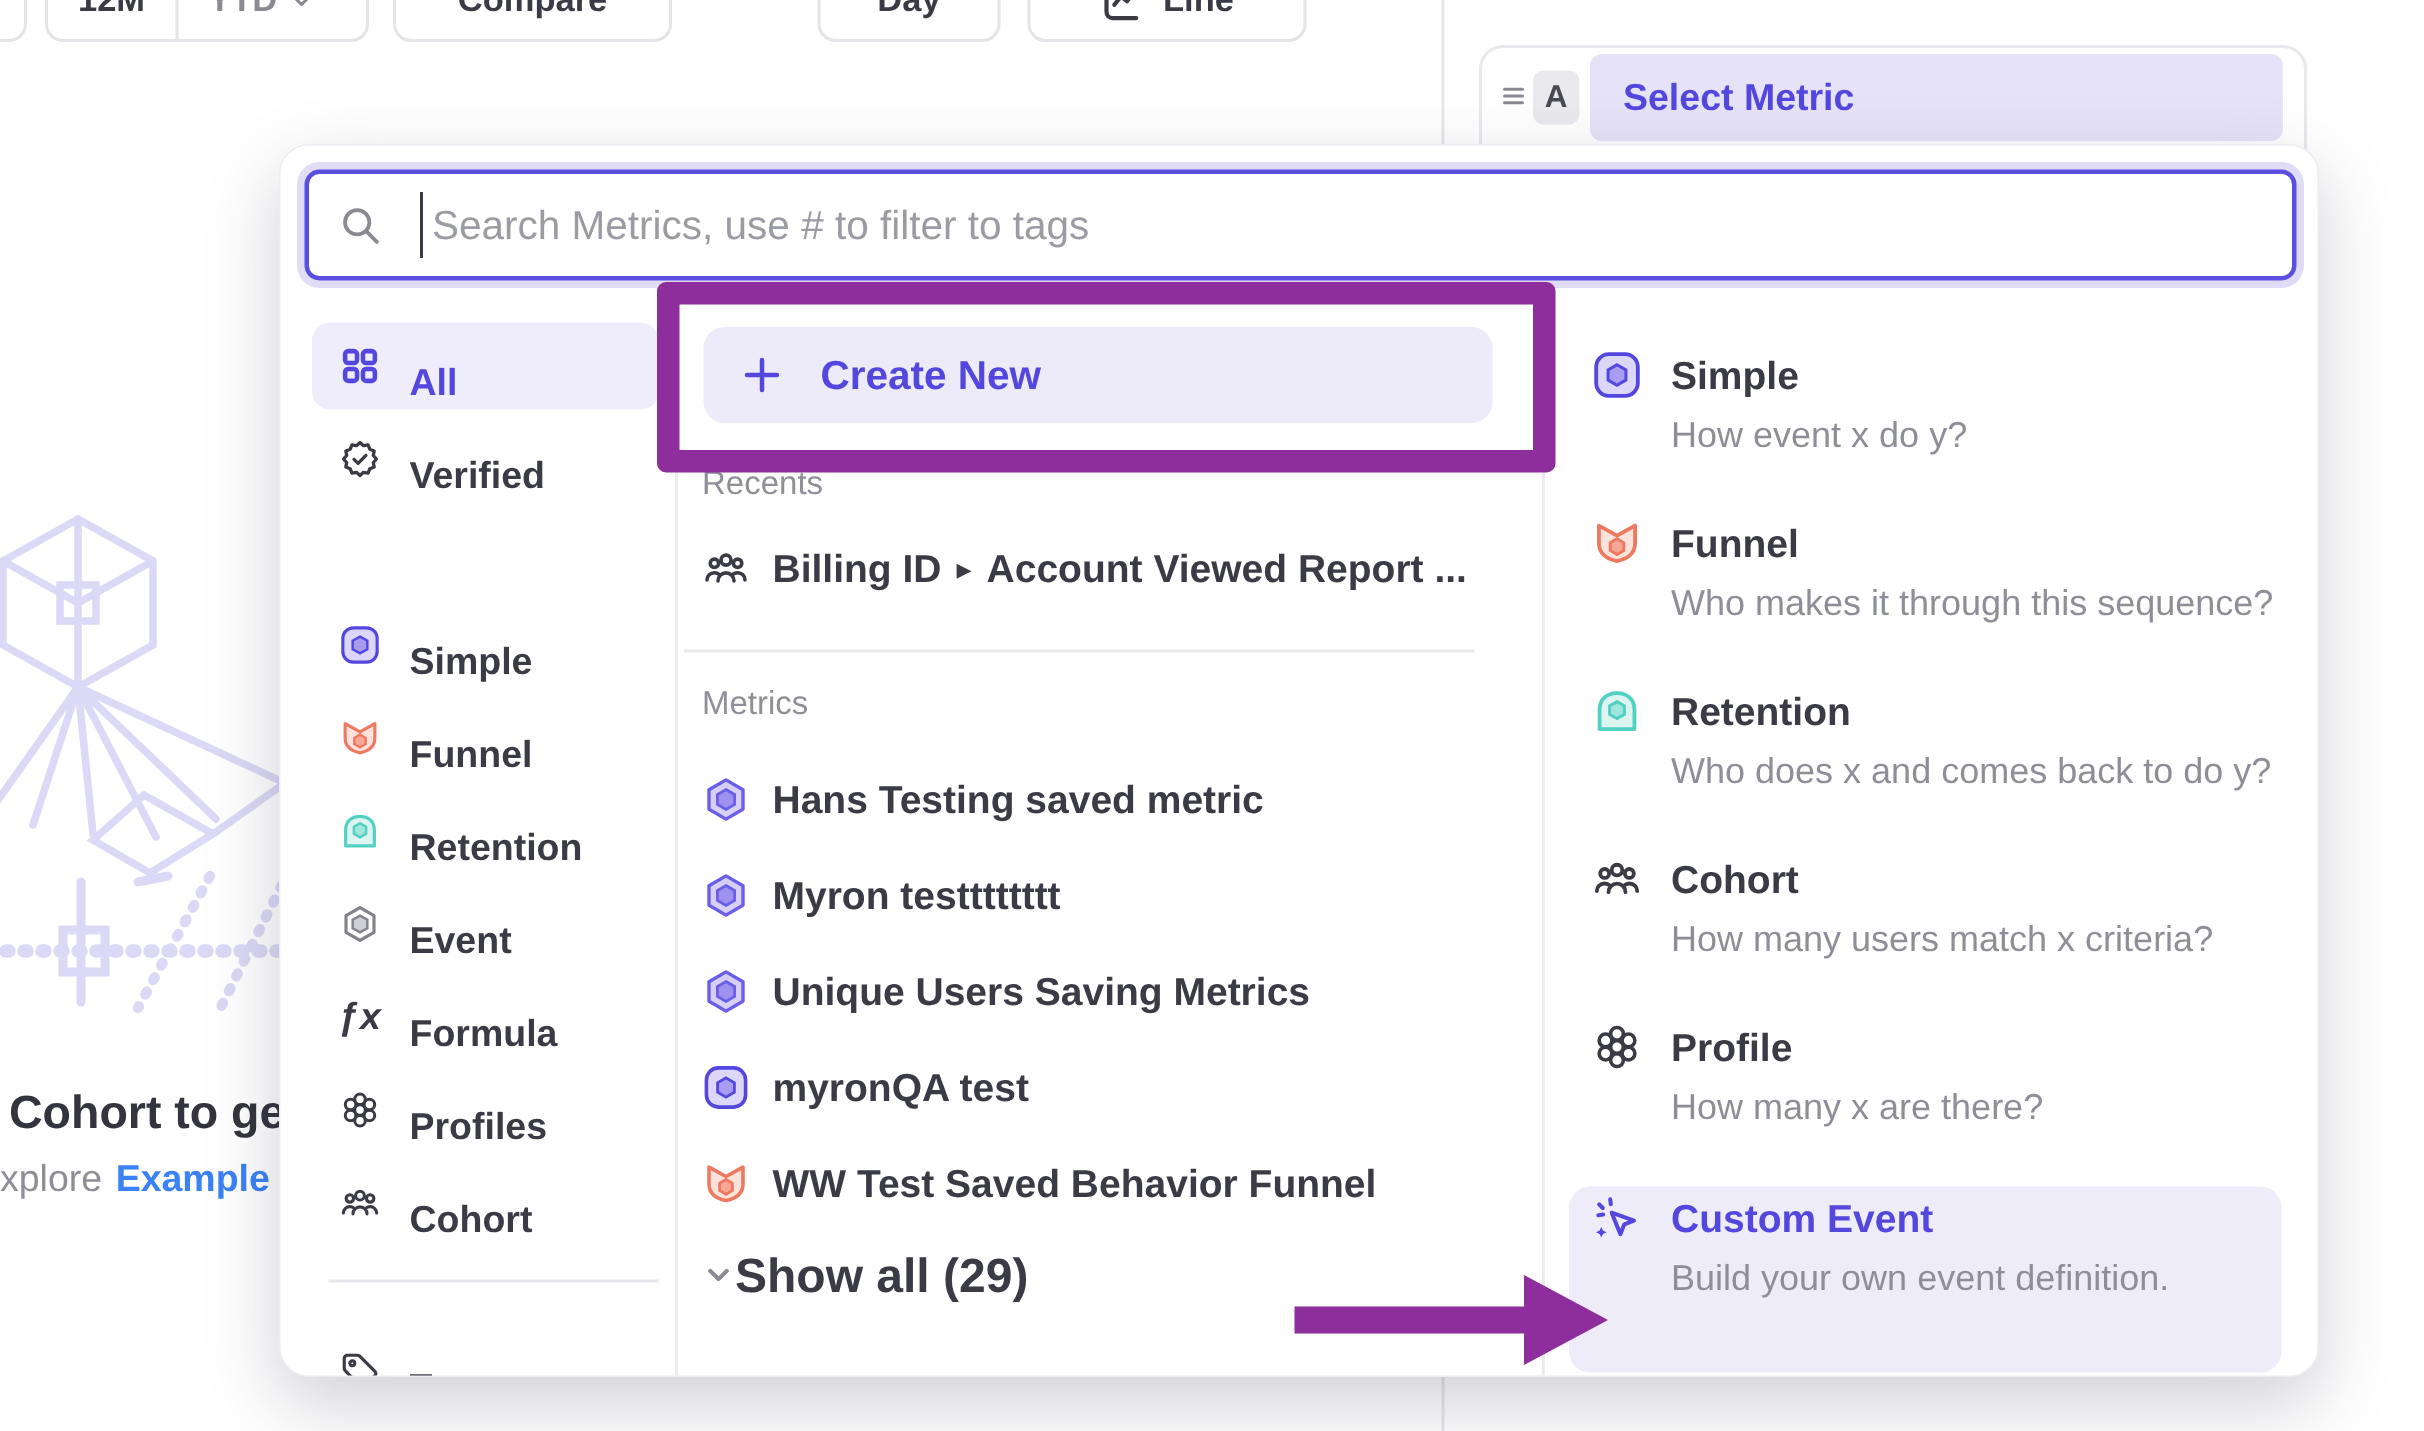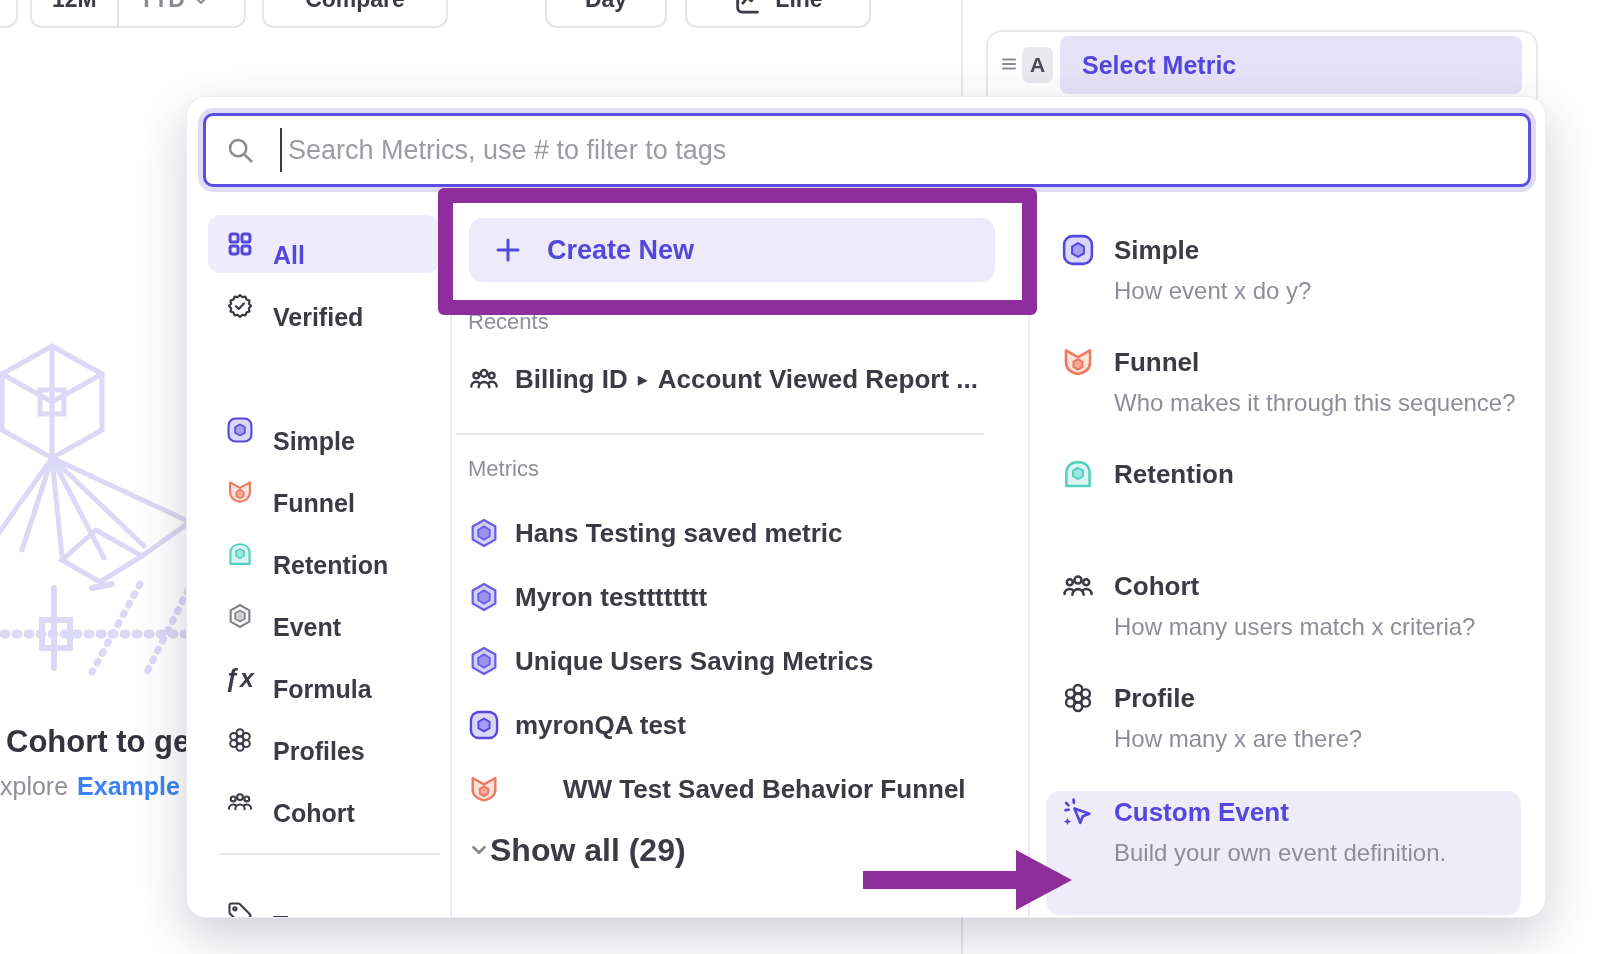--- a/index.html
+++ b/index.html
@@ -324,21 +324,21 @@
     </div>
     <div class="m-row" style="top:606px;">
       <span class="ico">
           <svg viewBox="0 0 24 24">
             <rect x="2.2" y="2.2" width="19.6" height="19.6" rx="6" fill="#DCD7F8" stroke="#5347DE" stroke-width="1.8"></rect>
             <path d="M12 7.2l4.2 2.4v4.8L12 16.8l-4.2-2.4V9.6z" fill="#A89CF0" stroke="#5347DE" stroke-width="1.4"></path>
           </svg>
         </span>
       <span class="txt">myronQA test</span>
     </div>
-    <div class="m-row" style="top:670px;gap:48px;">
+    <div class="m-row" style="top:670px;">
       <span class="ico">
           <svg viewBox="0 0 24 24">
             <path d="M3.5 3.8l8.5 4.7 8.5-4.7v8.4c0 4.6-3.6 7.3-8.5 8.3-4.9-1-8.5-3.7-8.5-8.3z" fill="#FBE3DC" stroke="#EE7961" stroke-width="1.8" stroke-linejoin="round"></path>
             <path d="M12 10l3.2 1.9v3.6L12 17.4l-3.2-1.9v-3.6z" fill="#F6A795" stroke="#EE7961" stroke-width="1.4"></path>
           </svg>
         </span>
       <span class="txt">WW Test Saved Behavior Funnel</span>
     </div>
 
     <div class="show-all">
@@ -365,20 +365,21 @@
           </svg></span>
       <span class="t-title">Funnel</span>
       <span class="t-sub">Who makes it through this sequence?</span>
     </div>
     <div class="type-row" style="top:360px;">
       <span class="t-ico"><svg viewBox="0 0 24 24">
             <path d="M3.8 20.5v-9.2c0-5 3.6-7.7 8.2-7.7s8.2 2.7 8.2 7.7v9.2z" fill="#DCF5F1" stroke="#52D0C2" stroke-width="1.8" stroke-linejoin="round"></path>
             <path d="M12 7.6l3.5 2v4l-3.5 2-3.5-2v-4z" fill="#9FE6DC" stroke="#52D0C2" stroke-width="1.4"></path>
           </svg></span>
       <span class="t-title">Retention</span>
+      <span class="t-sub">Who does x and comes back to do y?</span>
     </div>
     <div class="type-row" style="top:472px;">
       <span class="t-ico"><svg viewBox="0 0 24 24" fill="none" stroke="#3B3B46" stroke-width="1.8" stroke-linecap="round">
             <circle cx="6.2" cy="9.4" r="2.1"></circle>
             <circle cx="17.8" cy="9.4" r="2.1"></circle>
             <circle cx="12" cy="7.8" r="2.5"></circle>
             <path d="M2.5 17.7c0-2 1.6-3.6 3.7-3.6 1 0 1.9.4 2.6 1"></path>
             <path d="M21.5 17.7c0-2-1.6-3.6-3.7-3.6-1 0-1.9.4-2.6 1"></path>
             <path d="M8 18.2c0-2.2 1.8-4 4-4s4 1.8 4 4"></path>
           </svg></span>

